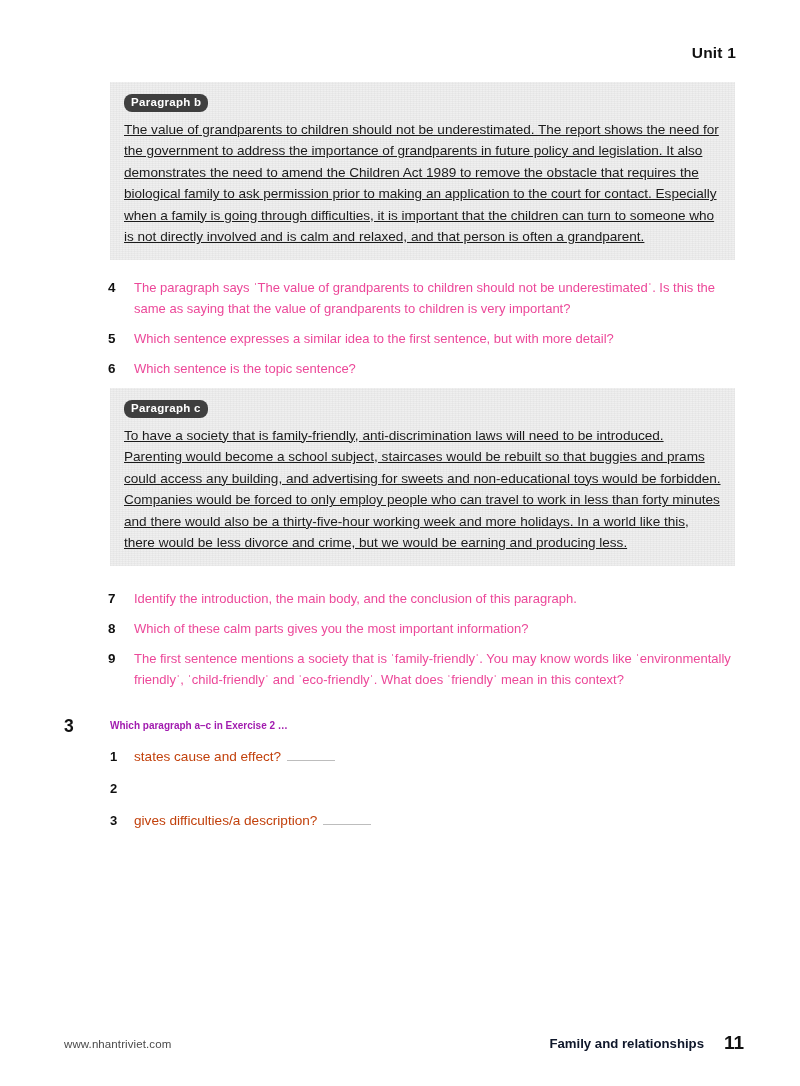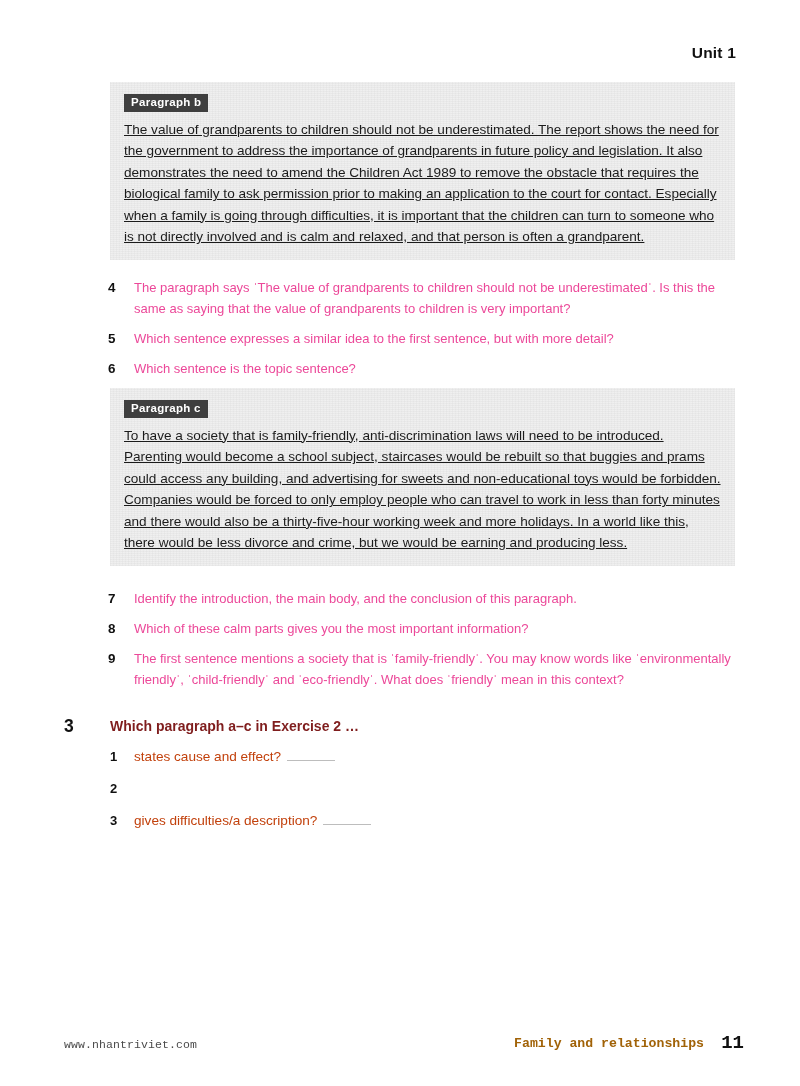--- a/index.html
+++ b/index.html
@@ -54,20 +54,21 @@
   .para-badge {
     display: inline-block;
     background: #3f3f3f;
     color: #ffffff;
     font-size: 11.5px;
     font-weight: bold;
     letter-spacing: 0.3px;
     padding: 2px 7px 3px 7px;
     margin-bottom: 7px;
     line-height: 1.1;
+    border-radius: 8px;
   }
 
   .para-text {
     font-size: 13.6px;
     line-height: 21.5px;
     color: #1b1b1b;
     margin: 0;
     letter-spacing: -0.02px;
     text-decoration: underline;
   }
@@ -115,24 +116,24 @@
   }
   .ex-num {
     flex: 0 0 46px;
     font-size: 17.5px;
     font-weight: bold;
     line-height: 22px;
     color: #111;
   }
   .ex-title {
     flex: 1 1 auto;
-    font-size: 14px;
+    font-size: 10px;
     font-weight: bold;
     line-height: 22px;
-    color: #7f1d1d;
+    color: #a21caf;
   }
   .ex-items {
     margin-top: 10px;
     margin-left: 46px;
   }
   .ex-row {
     display: flex;
     align-items: baseline;
     margin-bottom: 12px;
   }
@@ -159,37 +160,36 @@
     vertical-align: baseline;
   }
 
   
   .footer {
     position: absolute;
     left: 0;
     right: 0;
     bottom: 28px;
     height: 22px;
-    font-family: Liberation Mono, monospace;
   }
   .footer-url {
     position: absolute;
     left: 64px;
     top: 2px;
     font-size: 11.5px;
     color: #4a4a4a;
     letter-spacing: 0.1px;
   }
   .footer-title {
     position: absolute;
     right: 96px;
     top: 0px;
     font-size: 13.2px;
     font-weight: bold;
-    color: #a16207;
+    color: #0f172a;
   }
   .footer-page {
     position: absolute;
     right: 56px;
     top: -4px;
     font-size: 19px;
     font-weight: bold;
     color: #111;
   }
 </style>

